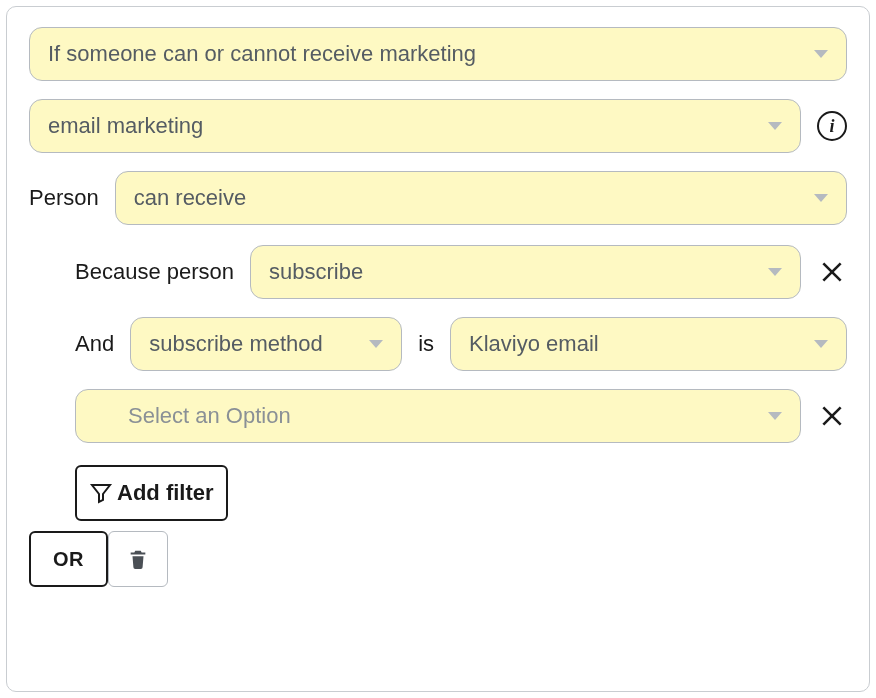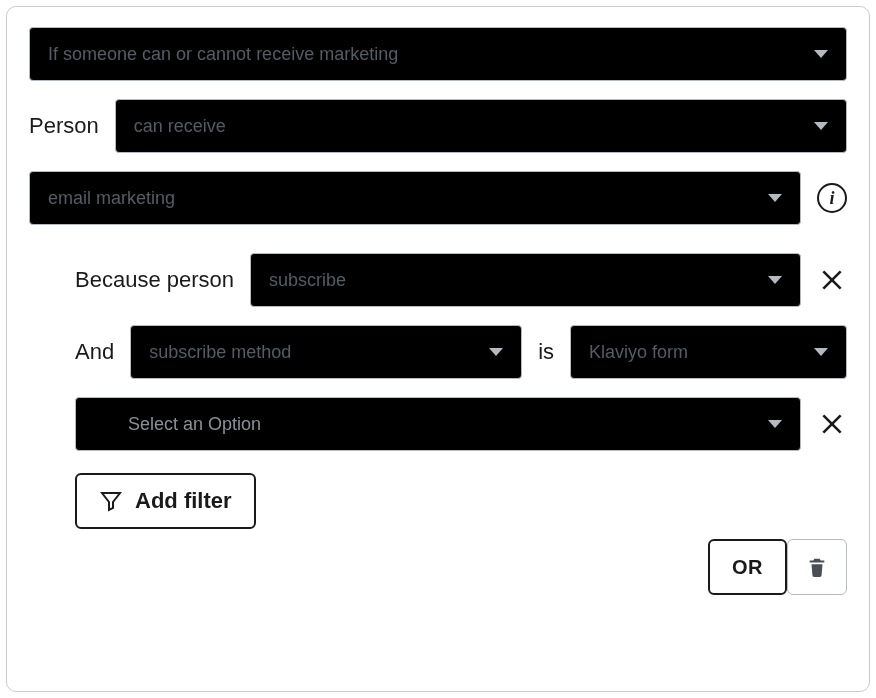--- a/index.html
+++ b/index.html
@@ -1,87 +1,87 @@
 <!DOCTYPE html>
 <html><head>
   <meta charset="utf-8">
   <style>
     *{box-sizing:border-box;margin:0;padding:0}
     html,body{width:876px;height:698px;font-family:-apple-system,BlinkMacSystemFont,"Segoe UI",Helvetica,Arial,sans-serif;background:#fff;color:#1a1a1a}
     .panel{position:absolute;inset:6px;border:1px solid #c9cdd1;border-radius:10px;padding:20px 22px}
     .row{display:flex;align-items:center;gap:16px;margin-bottom:18px}
-    .sel{display:flex;align-items:center;border:1px solid #b5bac0;border-radius:4px;height:54px;padding:0 18px;font-size:18px;color:#555c63;background:#000000;cursor:pointer;position:relative}
+    .sel{display:flex;align-items:center;border:1px solid #b5bac0;border-radius:13px;height:54px;padding:0 18px;font-size:22px;color:#555c63;background:#fef9c3;cursor:pointer;position:relative}
     .sel .txt{flex:1;white-space:nowrap;overflow:hidden;text-overflow:ellipsis}
     .sel .placeholder{color:#8a9096}
     .caret{width:0;height:0;border-left:7px solid transparent;border-right:7px solid transparent;border-top:8px solid #b5bac0;margin-left:12px}
     .lbl{font-size:22px;color:#1a1a1a;font-weight:500;white-space:nowrap}
     .icon-btn{display:flex;align-items:center;justify-content:center;cursor:pointer}
     .info-circle{width:30px;height:30px;border:2px solid #1a1a1a;border-radius:50%;display:flex;align-items:center;justify-content:center;font-family:Georgia,serif;font-style:italic;font-weight:bold;font-size:18px}
     .close-x svg{width:26px;height:26px}
-    .btn{display:inline-flex;align-items:center;gap:12px;border:2px solid #1a1a1a;border-radius:6px;height:56px;padding:0 22px;font-size:22px;font-weight:600;color:#1a1a1a;background:#fff;cursor:pointer}
+    .btn{display:inline-flex;align-items:center;gap:4px;border:2px solid #1a1a1a;border-radius:6px;height:56px;padding:0 12px;font-size:22px;font-weight:600;color:#1a1a1a;background:#fff;cursor:pointer}
     .btn svg{width:24px;height:24px}
     .or-btn{display:inline-flex;align-items:center;justify-content:center;border:2px solid #1a1a1a;border-radius:6px;height:56px;padding:0 22px;font-size:20px;font-weight:700;color:#1a1a1a;background:#fff;cursor:pointer;letter-spacing:.5px}
     .trash-btn{display:inline-flex;align-items:center;justify-content:center;border:1px solid #b5bac0;border-radius:6px;height:56px;width:60px;background:#fff;cursor:pointer}
     .trash-btn svg{width:22px;height:22px;color:#4a4f55}
-    .bottom-row{display:flex;justify-content:flex-end;align-items:center;margin-top:10px}
+    .bottom-row{display:flex;justify-content:flex-start;align-items:center;margin-top:10px}
     .indent-1{padding-left:46px}
   </style>
 </head>
 <body>
 
 <div class="panel">
 
   <div class="row">
     <div class="sel" style="flex:1">
       <span class="txt">If someone can or cannot receive marketing</span>
       <span class="caret"></span>
     </div>
   </div>
 
   <div class="row">
-    <span class="lbl">Person</span>
-    <div class="sel" style="flex:1">
-      <span class="txt">can receive</span>
-      <span class="caret"></span>
-    </div>
-  </div>
-
-  <div class="row">
     <div class="sel" style="flex:1">
       <span class="txt">email marketing</span>
       <span class="caret"></span>
     </div>
     <div class="icon-btn" style="width:30px">
       <div class="info-circle">i</div>
     </div>
   </div>
 
-  <div class="row indent-1" style="margin-top:28px">
+  <div class="row">
+    <span class="lbl">Person</span>
+    <div class="sel" style="flex:1">
+      <span class="txt">can receive</span>
+      <span class="caret"></span>
+    </div>
+  </div>
+
+  <div class="row indent-1" style="margin-top:20px">
     <span class="lbl">Because person</span>
     <div class="sel" style="flex:1">
       <span class="txt">subscribe</span>
       <span class="caret"></span>
     </div>
     <div class="icon-btn close-x" style="width:30px">
       <svg viewBox="0 0 24 24" fill="none" stroke="#1a1a1a" stroke-width="2.4">
           <line x1="4" y1="4" x2="20" y2="20"></line>
           <line x1="20" y1="4" x2="4" y2="20"></line>
         </svg>
     </div>
   </div>
 
   <div class="row indent-1" style="margin-top:12px">
     <span class="lbl">And</span>
-    <div class="sel" style="width:392px">
+    <div class="sel" style="width:272px">
       <span class="txt">subscribe method</span>
       <span class="caret"></span>
     </div>
     <span class="lbl">is</span>
     <div class="sel" style="flex:1">
-      <span class="txt">Klaviyo form</span>
+      <span class="txt">Klaviyo email</span>
       <span class="caret"></span>
     </div>
   </div>
 
   <div class="row indent-1">
     <div class="sel" style="flex:1;padding-left:52px">
       <span class="txt placeholder">Select an Option</span>
       <span class="caret"></span>
     </div>
     <div class="icon-btn close-x" style="width:30px">

